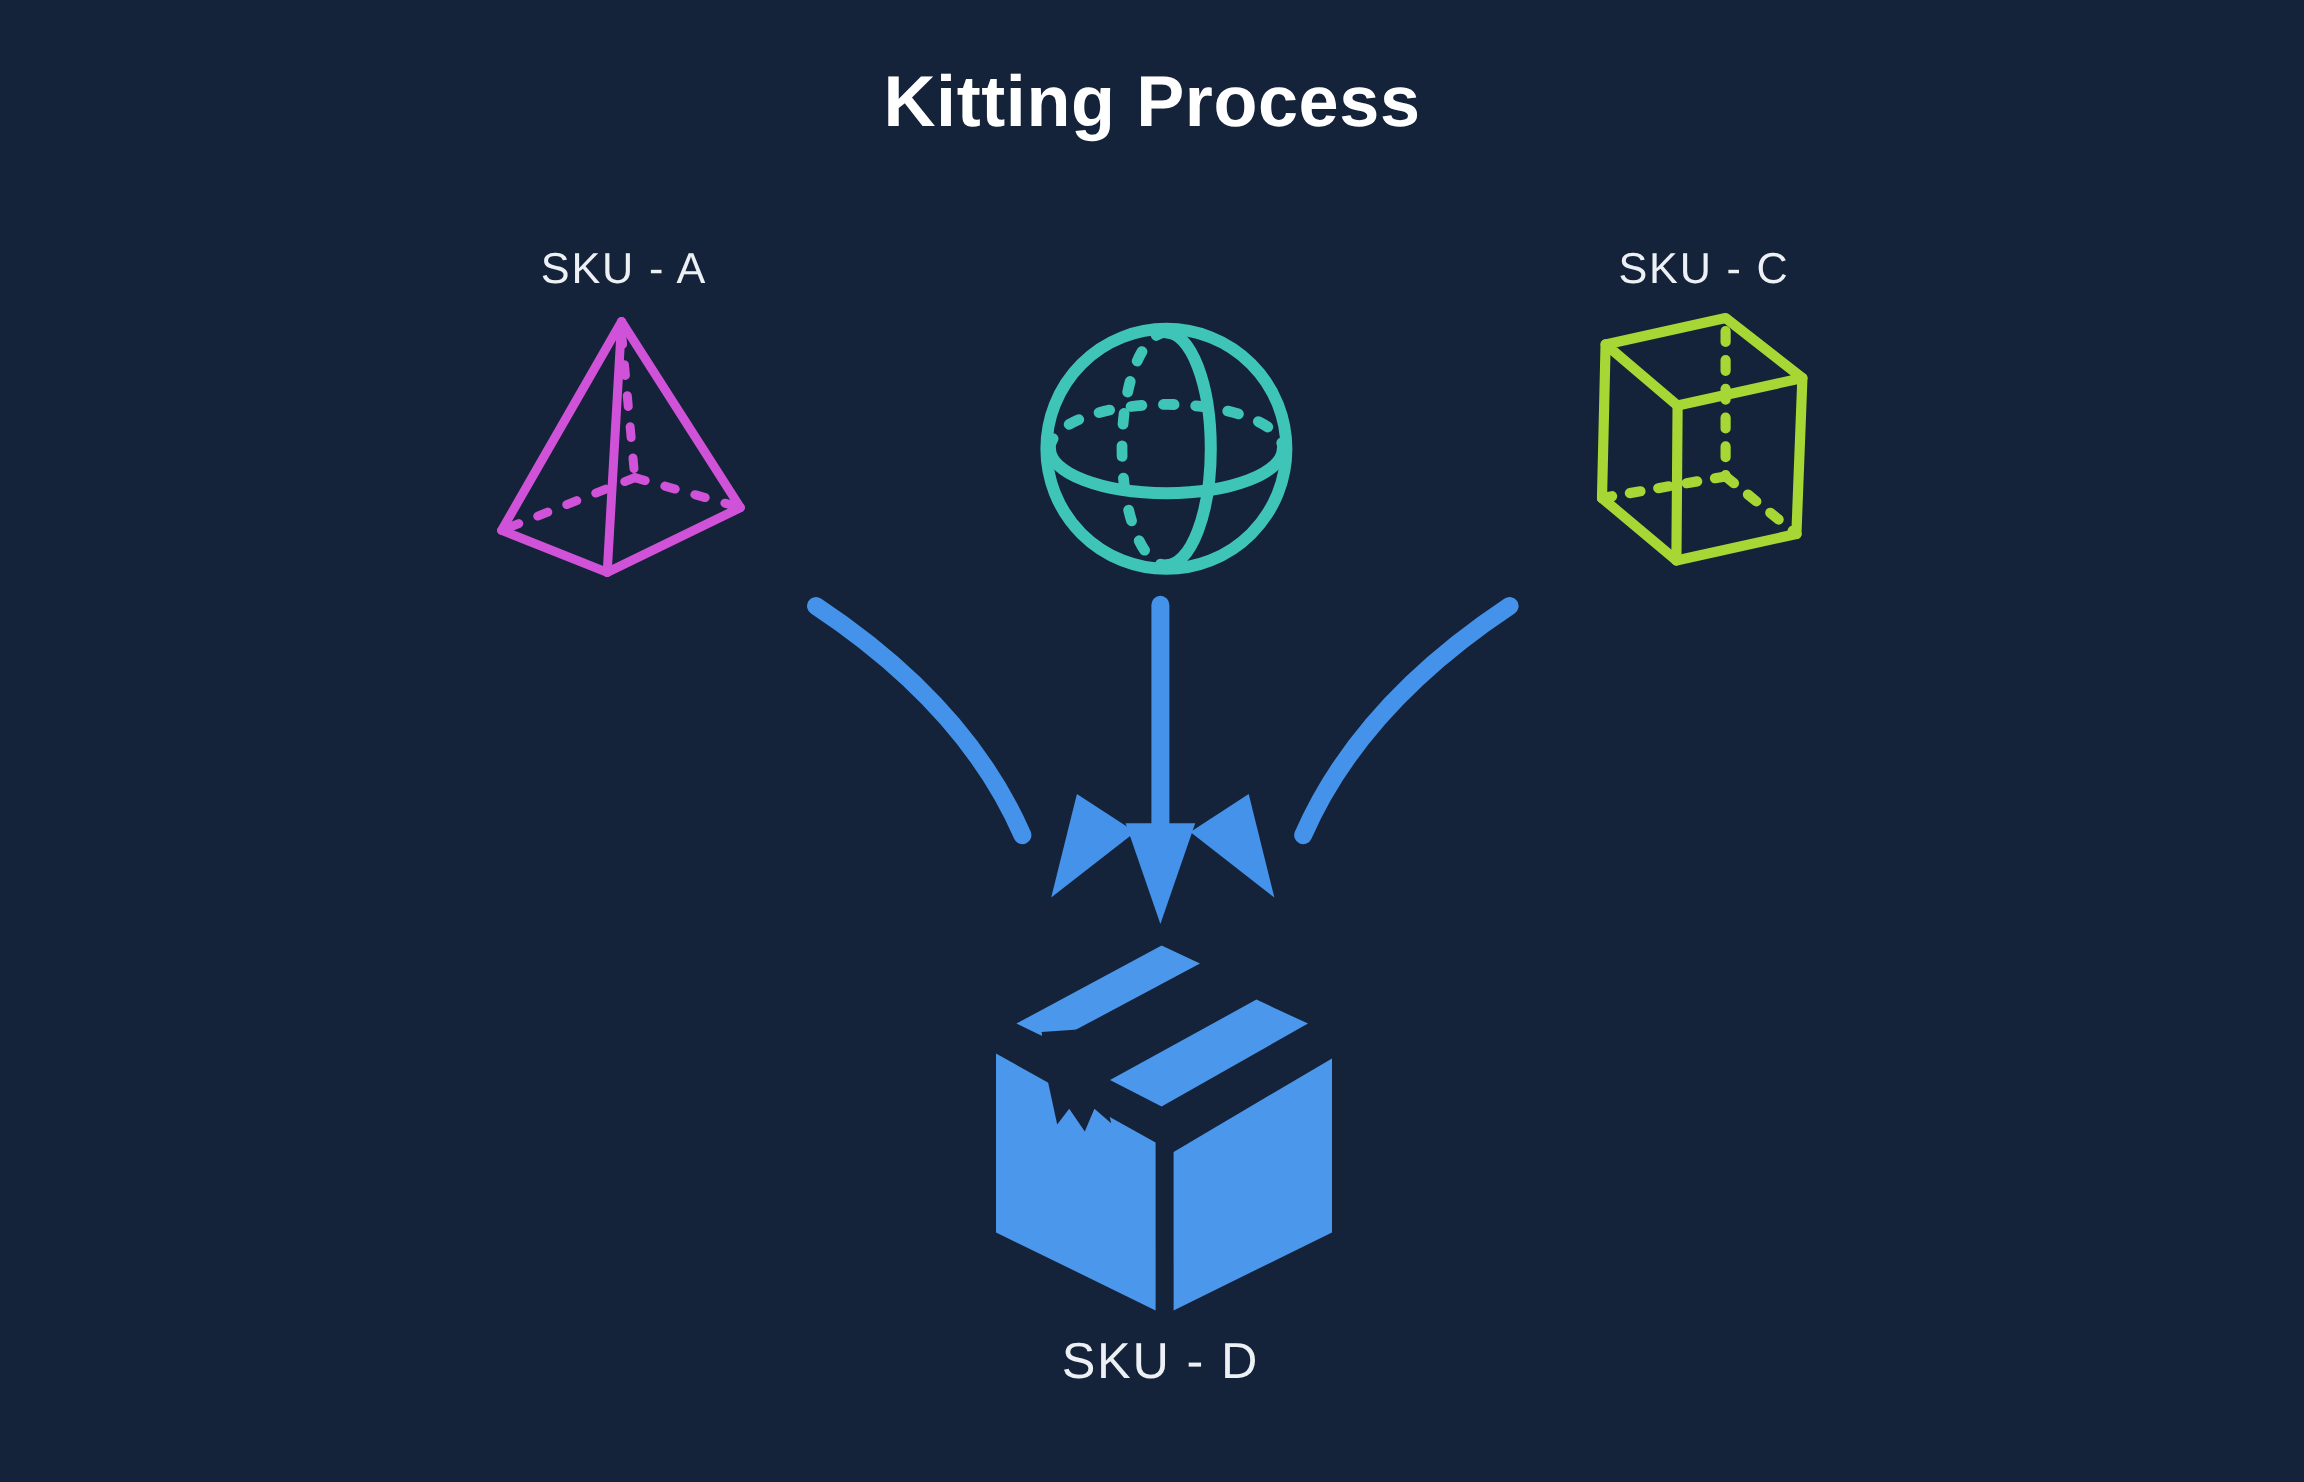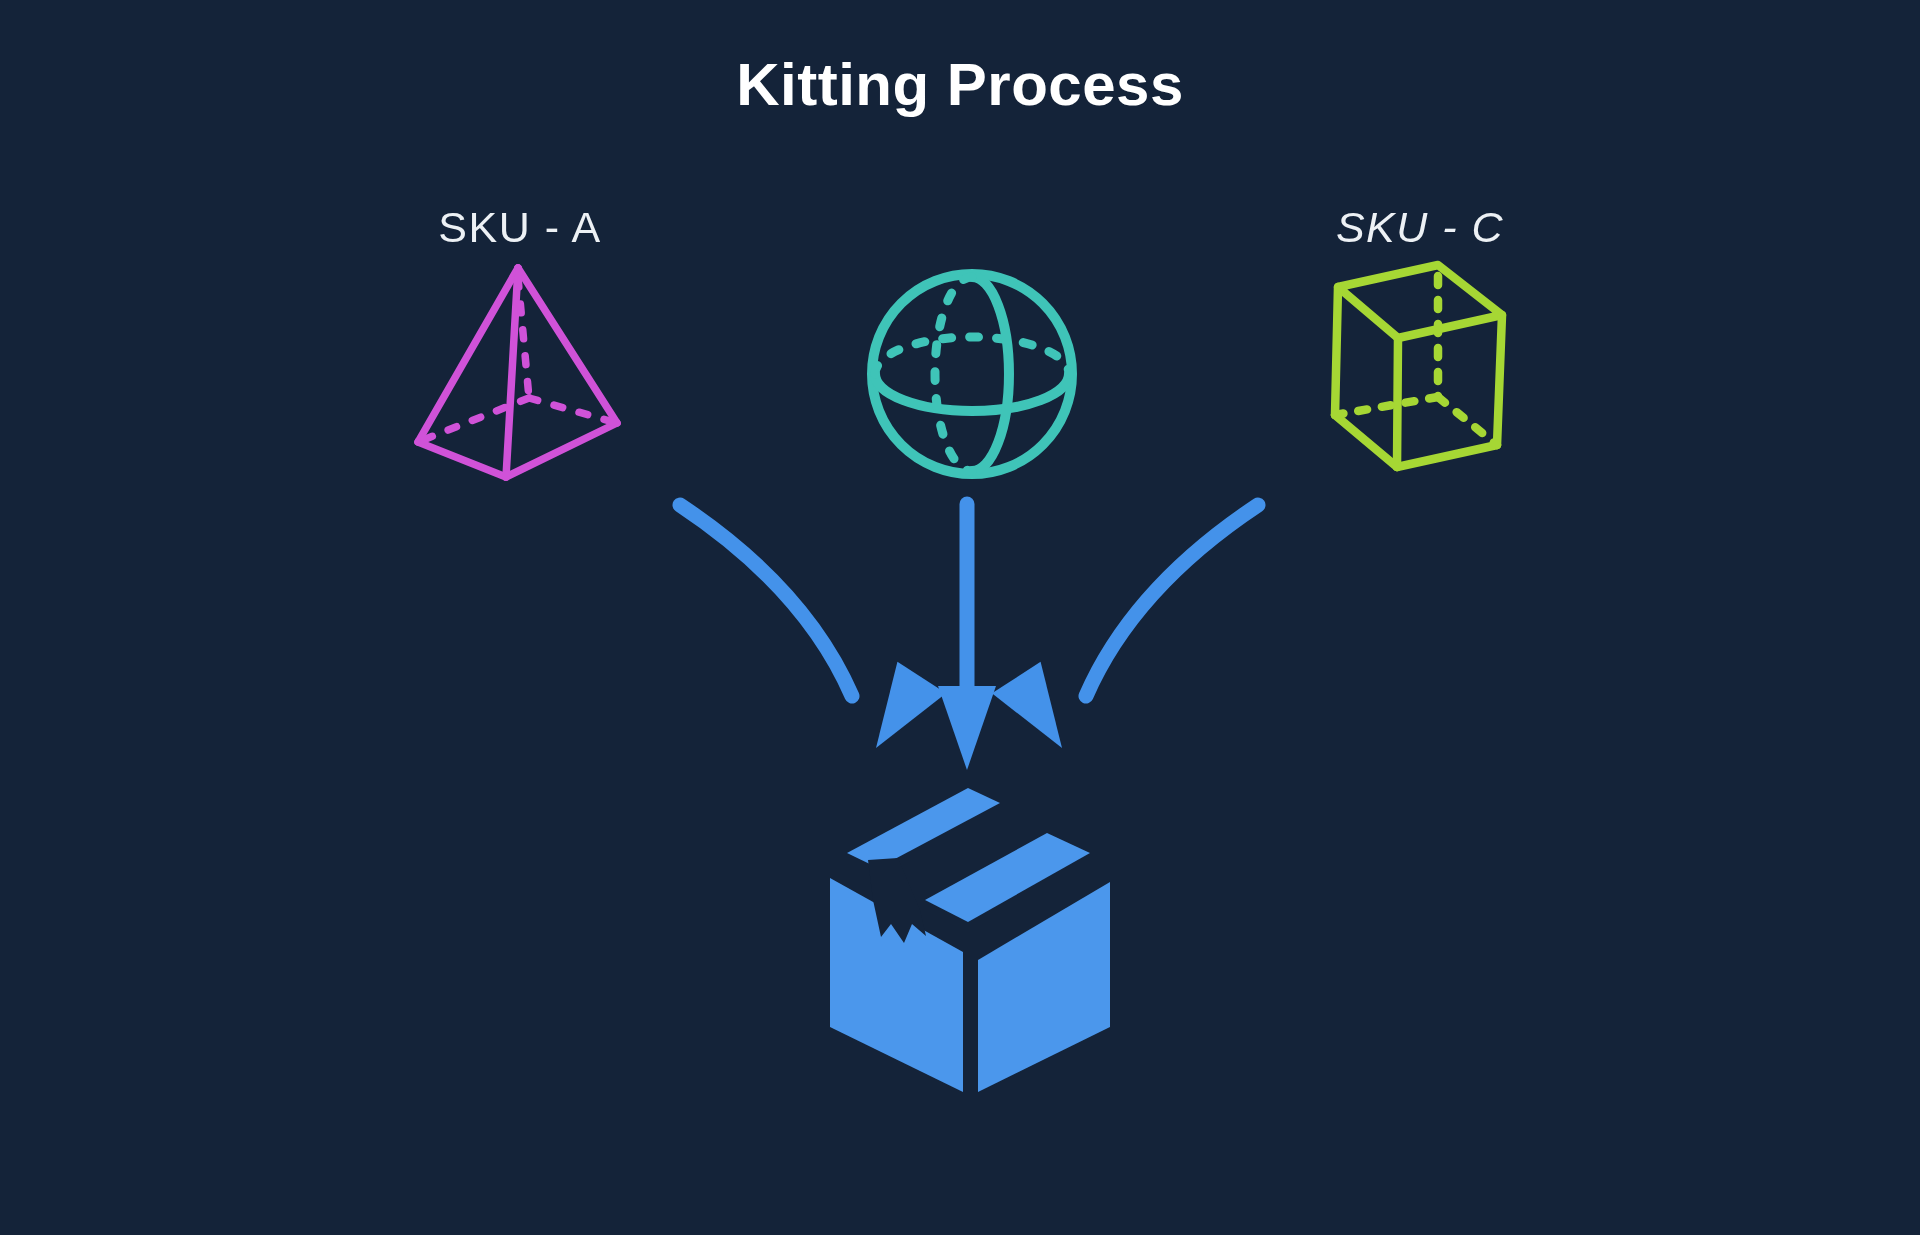--- a/index.html
+++ b/index.html
@@ -28,21 +28,21 @@
     text-align: center;
     font-size: 60px;
     font-weight: 800;
     letter-spacing: 0.5px;
     color: #ffffff;
   }
   .sku-label {
     position: absolute;
     width: 260px;
     text-align: center;
-    font-size: 43px;
+    font-size: 36px;
     font-weight: 500;
     letter-spacing: 1.5px;
     color: #edf1f5;
   }
   .sku-label.out {
     font-size: 42px;
     width: 300px;
   }
   .shape-svg, .arrows-svg, .box-svg {
     position: absolute;
@@ -77,21 +77,21 @@
       <circle cx="111" cy="111" r="100"></circle>
 
       <path d="M14 111 A97 37 0 0 0 208 111"></path>
       <path d="M14 111 A97 37 0 0 1 208 111" stroke-dasharray="9 18" stroke-width="9"></path>
 
       <path d="M111 14 A37 97 0 0 1 111 208"></path>
       <path d="M111 14 A37 97 0 0 0 111 208" stroke-dasharray="9 18" stroke-width="9"></path>
     </g>
   </svg>
 
-  <div class="sku-label" style="left:1290px; top:203px;font-style:italic;">SKU - C</div>
+  <div class="sku-label" style="left:1290px; top:203px;">SKU - C</div>
   <svg class="shape-svg" style="left:1322px; top:256px;" width="224" height="234" viewBox="0 0 224 234">
     <g fill="none" stroke-width="8.5" stroke-linecap="round" stroke-linejoin="round" stroke="#a6d734">
 
       <path d="M16 31 L116 9 L180 59 L76 82 Z"></path>
 
       <path d="M16 31 L13 159"></path>
       <path d="M76 82 L75 211"></path>
       <path d="M180 59 L175 189"></path>
 
       <path d="M13 159 L75 211"></path>
@@ -123,14 +123,15 @@
 
       <polygon points="105,130 227,63 270,83 148,152"></polygon>
 
       <polygon points="10,108 143,182 143,322 10,257"></polygon>
 
       <polygon points="158,190 290,112 290,257 158,322"></polygon>
     </g>
 
     <polygon points="48,90 78,88 100,140 106,166 92,154 84,173 71,154 61,167 53,130" fill="#142339"></polygon>
   </svg>
+  <div class="sku-label out" style="left:817px; top:1110px;">SKU - D</div>
 
 </div>
 
 </body></html>

